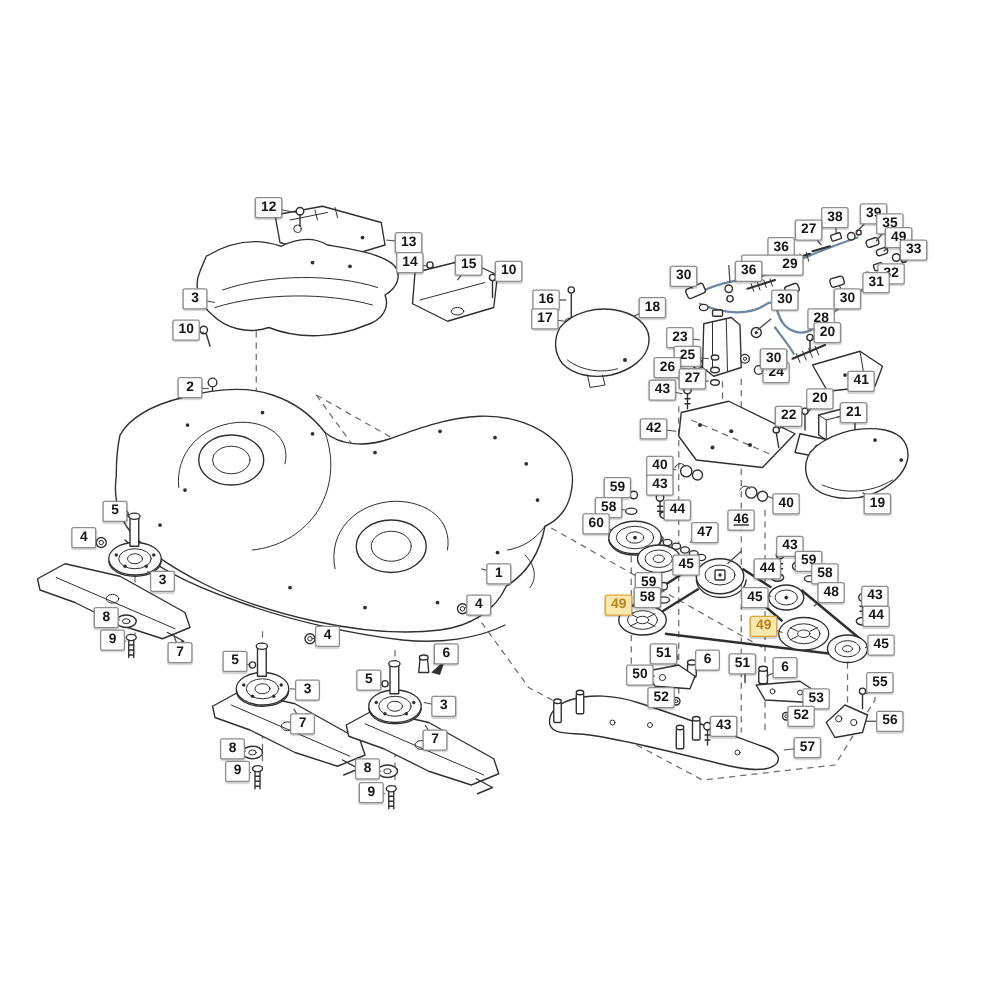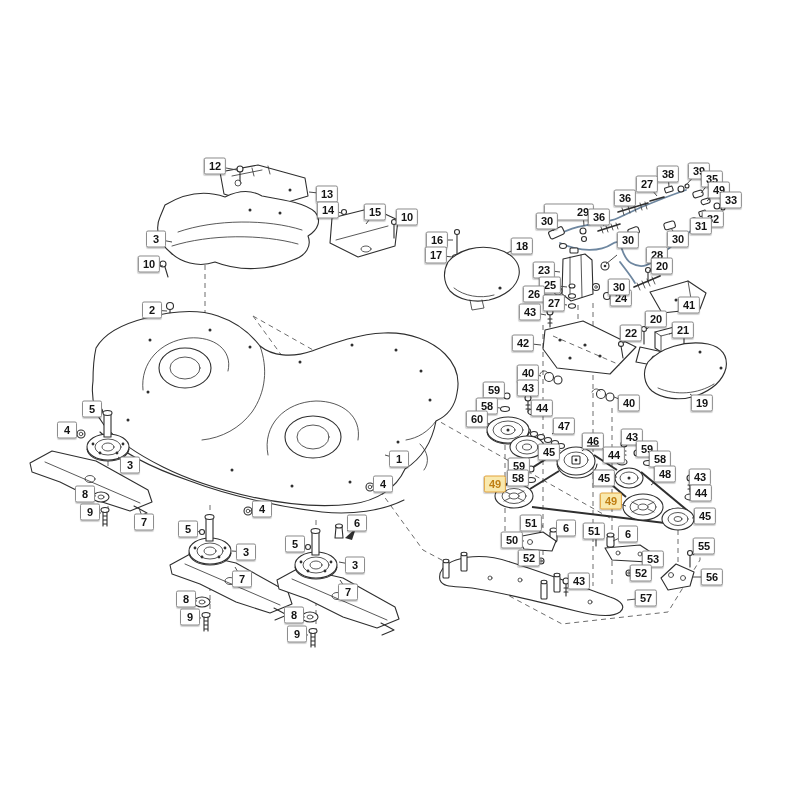--- a/index.html
+++ b/index.html
@@ -577,21 +577,21 @@
       <div class="callout" style="left: 522px; top: 246px;">18</div>
       <div class="callout" style="left: 668px; top: 174px;">38</div>
       <div class="callout" style="left: 699px; top: 171px;">39</div>
       <div class="callout" style="left: 647px; top: 184px;">27</div>
       <div class="callout" style="left: 712px; top: 179px;">35</div>
       <div class="callout" style="left: 719px; top: 190px;">49</div>
       <div class="callout" style="left: 731px; top: 200px;">33</div>
       <div class="callout" style="left: 625px; top: 198px;">36</div>
       <div class="callout" style="left: 713px; top: 219px;">32</div>
       <div class="callout" style="left: 701px; top: 226px;">31</div>
-      <div class="callout" style="left: 569px; top: 212px; padding-left: 32px;">29</div>
+      <div class="callout" style="left: 618px; top: 212px; padding-left: 32px;">29</div>
       <div class="callout" style="left: 599px; top: 217px;">36</div>
       <div class="callout" style="left: 547px; top: 221px;">30</div>
       <div class="callout" style="left: 628px; top: 240px;">30</div>
       <div class="callout" style="left: 678px; top: 239px;">30</div>
       <div class="callout" style="left: 544px; top: 270px;">23</div>
       <div class="callout" style="left: 617px; top: 255px; margin-left: 40px;">28</div>
       <div class="callout" style="left: 550px; top: 285px;">25</div>
       <div class="callout" style="left: 534px; top: 294px;">26</div>
       <div class="callout" style="left: 554px; top: 303px;">27</div>
       <div class="callout" style="left: 621px; top: 298px;">24</div>
@@ -605,21 +605,21 @@
       <div class="callout" style="left: 683px; top: 330px;">21</div>
       <div class="callout" style="left: 702px; top: 403px;">19</div>
       <div class="callout" style="left: 528px; top: 373px;">40</div>
       <div class="callout" style="left: 629px; top: 403px;">40</div>
       <div class="callout" style="left: 494px; top: 390px;">59</div>
       <div class="callout" style="left: 528px; top: 388px;">43</div>
       <div class="callout" style="left: 487px; top: 406px;">58</div>
       <div class="callout" style="left: 542px; top: 408px;">44</div>
       <div class="callout" style="left: 477px; top: 419px;">60</div>
       <div class="callout" style="left: 564px; top: 426px;">47</div>
-      <div class="callout" style="left: 593px; top: 441px; text-decoration: underline;">46</div>
+      <div class="callout" style="left: 593px; top: 416px; text-decoration: underline;">46</div>
       <div class="callout" style="left: 632px; top: 437px;">43</div>
       <div class="callout" style="left: 614px; top: 455px;">44</div>
       <div class="callout" style="left: 647px; top: 449px;">59</div>
       <div class="callout" style="left: 660px; top: 459px;">58</div>
       <div class="callout" style="left: 549px; top: 452px;">45</div>
       <div class="callout" style="left: 519px; top: 466px;">59</div>
       <div class="callout" style="left: 518px; top: 478px;">58</div>
       <div class="callout" style="left: 604px; top: 478px;">45</div>
       <div class="callout hl" style="left: 495px; top: 484px;">49</div>
       <div class="callout" style="left: 665px; top: 474px;">48</div>

